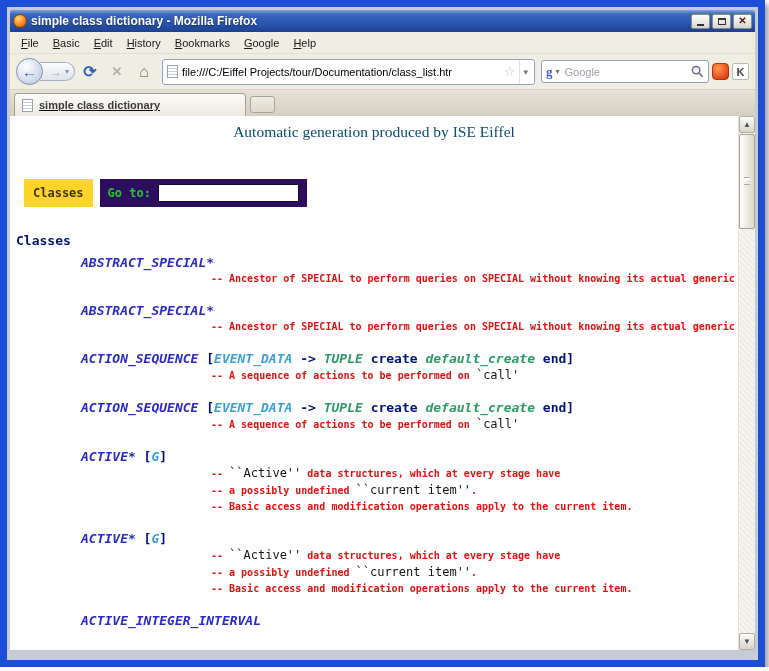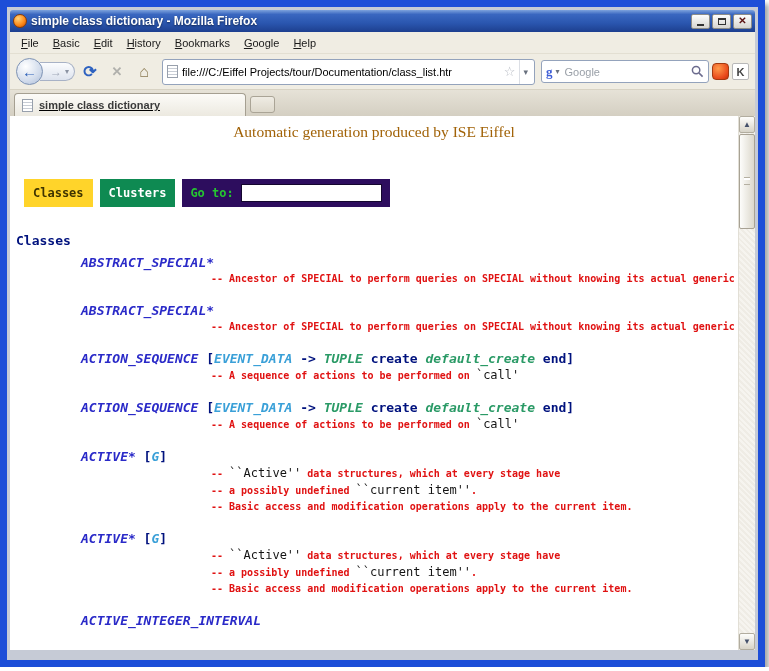--- a/index.html
+++ b/index.html
@@ -93,21 +93,21 @@
     display:flex; align-items:center; gap:6px; padding:0 7px; font-size:11px; color:#222; }
   .tab-label { white-space:nowrap; overflow:hidden; font-weight:bold; color:#3a3a3a; }
   .tab-stub { height:17px; width:25px; margin-bottom:3px; flex:none;
     background:linear-gradient(#efece4,#ddd8cb); border:1px solid #aaa496; border-radius:3px; }
 
   
   .content { flex:1; min-height:0; display:flex; background:#fff; }
   .page { flex:1; min-width:0; overflow:hidden; background:#fff;
     font-family:"DejaVu Sans Mono",monospace; }
   .doc-header { margin-top:7px; text-align:center;
-    font-family:"Liberation Serif",serif; font-size:15.5px; color:#a16207; }
+    font-family:"Liberation Serif",serif; font-size:15.5px; color:#0c4a6e; }
   .nav-row { margin:38px 0 0 14px; display:flex; gap:7px; height:28px; align-items:stretch; }
   .btn { display:flex; align-items:center; padding:0 9px;
     font-family:"DejaVu Sans Mono",monospace; font-size:12px; font-weight:bold;
     white-space:nowrap; }
   .btn-classes { background:#ffd42a; color:#3f3400; }
   .btn-green { background:#0e8a52; color:#ffffff; }
   .goto { background:#2d0d5e; display:flex; align-items:center; gap:7px; padding:0 8px; }
   .goto-label { font-family:"DejaVu Sans Mono",monospace; font-size:12px;
     font-weight:bold; color:#25c531; white-space:nowrap;text-align:center; }
   .goto-input { width:141px; height:18px; border:1px solid #14062e; outline:none;
@@ -213,21 +213,20 @@
       <span class="tab-label">simple class dictionary</span>
     </div>
     <div class="tab-stub"></div>
   </div>
 
   <div class="content">
     <div class="page">
       <div class="doc-header">Automatic generation produced by ISE Eiffel</div>
       <div class="nav-row">
         <span class="btn btn-classes">Classes</span>
-        <span class="btn btn-green">Clusters</span>
         <span class="goto">
           <span class="goto-label">Go to:</span>
           <input class="goto-input" value="" style="">
         </span>
       </div>
       <div class="section-title">Classes</div>
       <div class="entries">
           <div class="entry">
             <div class="entry-title"><span class="seg-cls">ABSTRACT_SPECIAL*</span></div>
             <div class="entry-comment"><span class="seg-comment">-- Ancestor of SPECIAL to perform queries on SPECIAL without knowing its actual generic type.</span></div>

